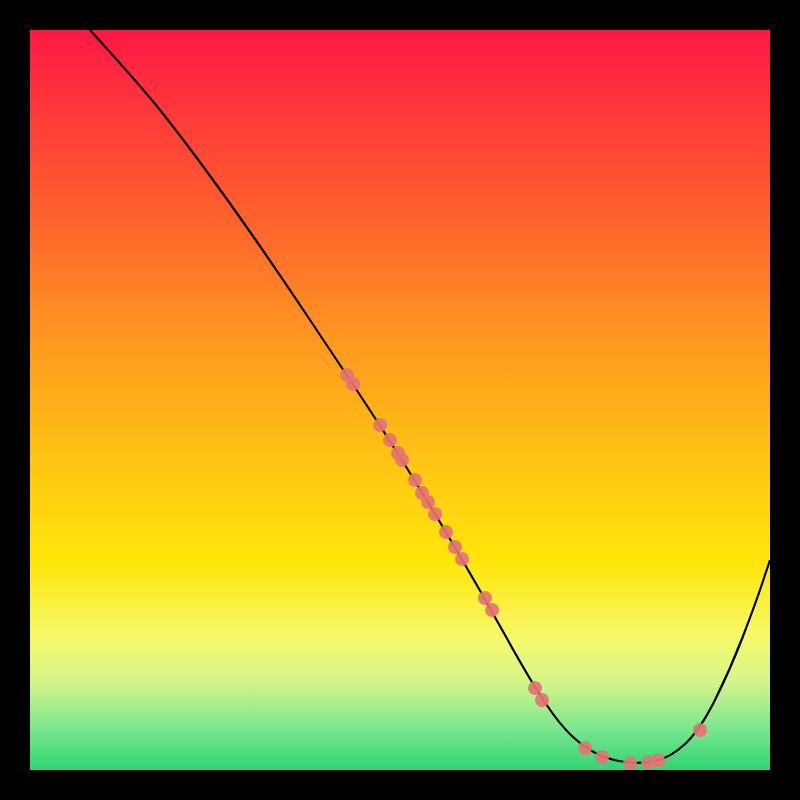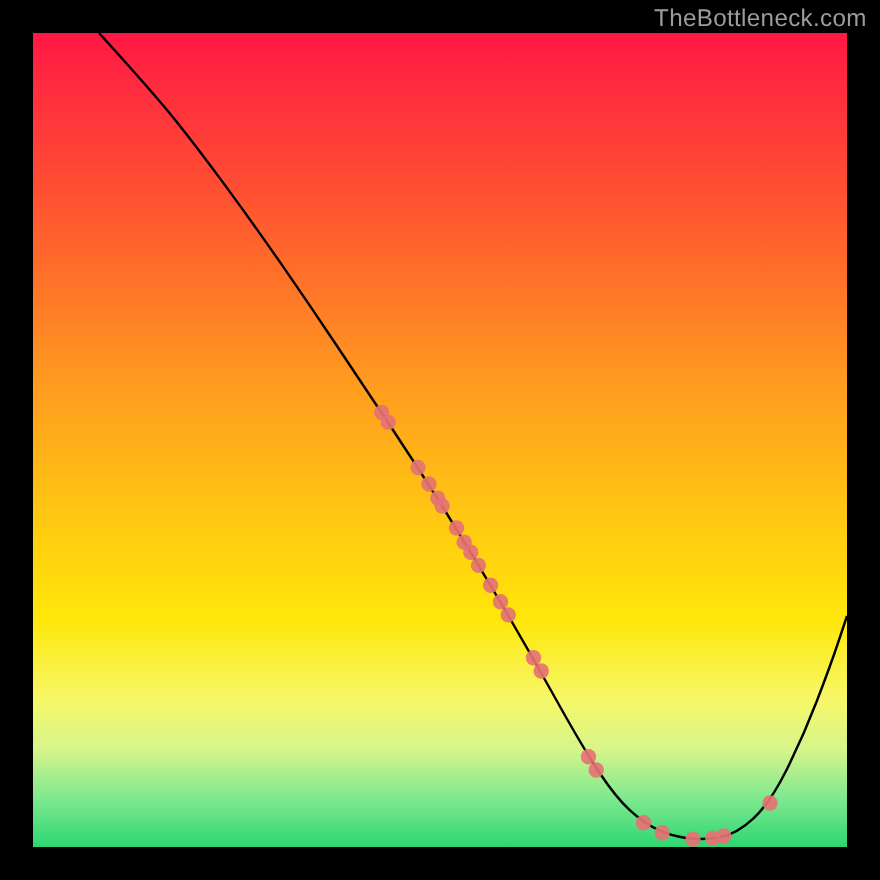--- a/index.html
+++ b/index.html
@@ -71,21 +71,20 @@
     fill: #e57373;
     fill-opacity: 0.92;
     stroke: none;
   }
 </style>
 </head>
 <body>
 
 <div class="frame">
 
-  <div class="watermark">TheBottleneck.com</div>
 
   <div class="plot-area">
 
     <div class="gradient-bg"></div>
 
     <svg class="curve" viewBox="0 0 740 740">
       <path id="curve-path" class="curve-path" d="M 60 0 Q 110 55 130 80 Q 150 105 175 139 Q 200 173 225 209 Q 250 245 275 282.5 Q 300 320 325 357.5 Q 350 395 375 435 Q 400 475 425 517.5 Q 450 560 475 605 Q 500 650 515 672.5 Q 530 695 542.5 706.5 Q 555 718 567.5 724 Q 580 730 595 732 Q 610 734 625 731 Q 640 728 655 714 Q 670 700 685 670 Q 700 640 712.5 607.5 Q 725 575 732.5 552.5 T 740 530"></path>
       <g id="markers-group">
           <circle cx="317" cy="345" r="7" class="marker"></circle>
           <circle cx="323" cy="354" r="7" class="marker"></circle>

